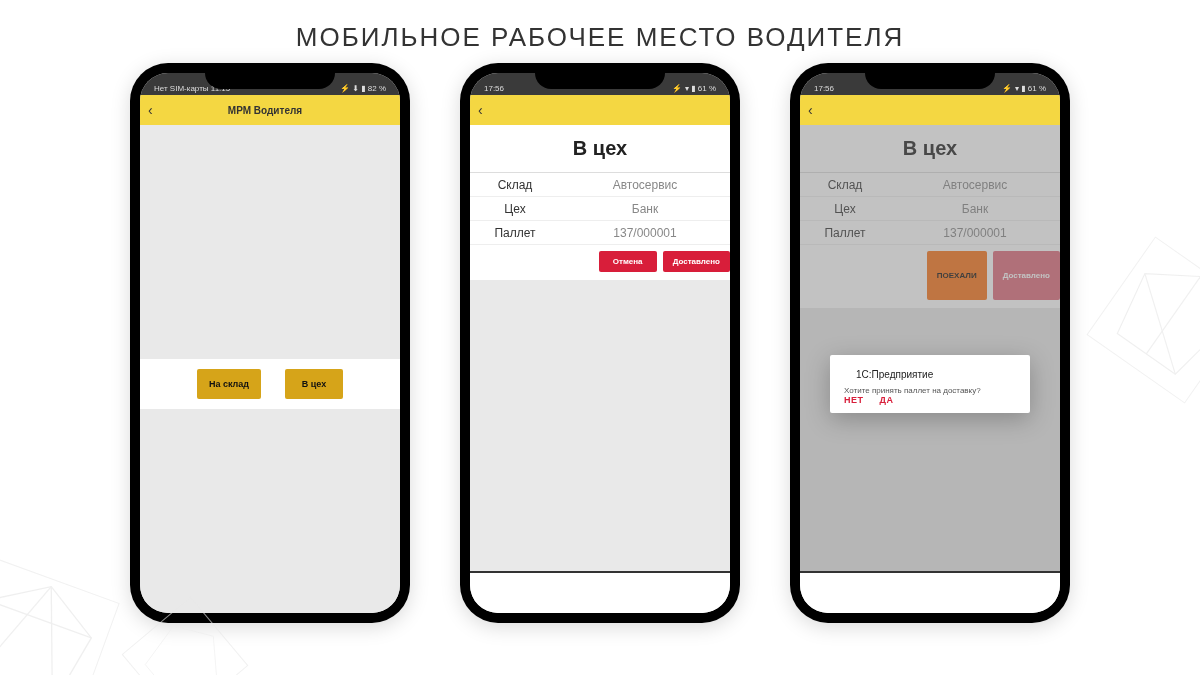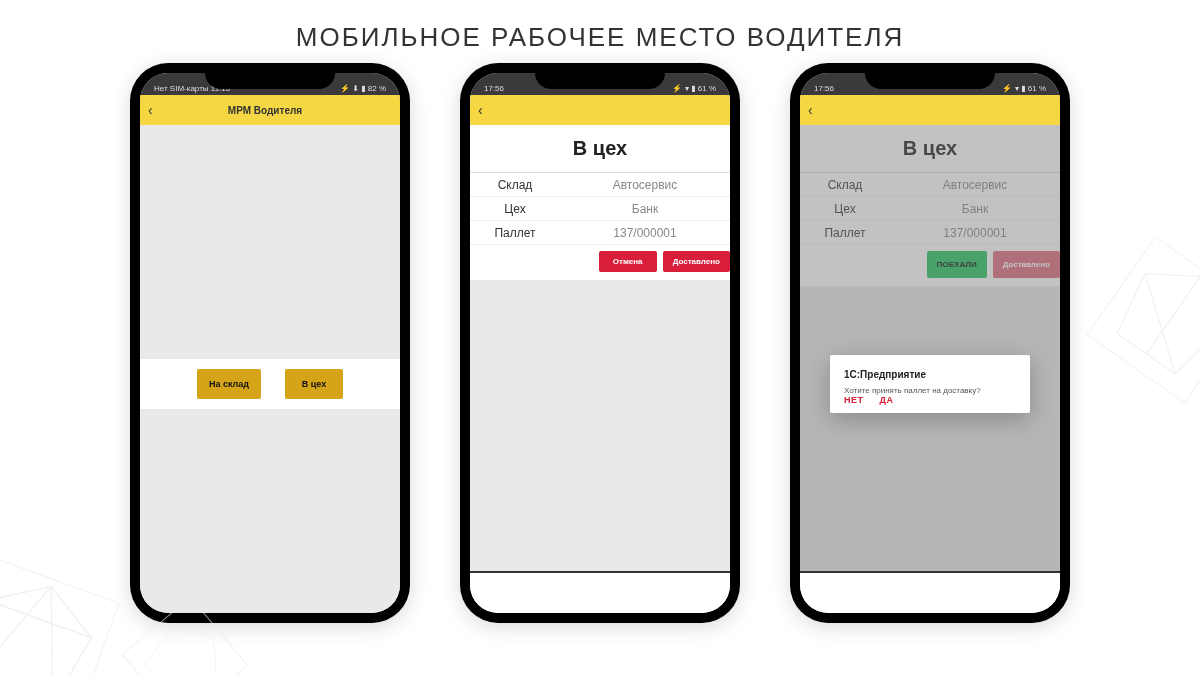--- a/index.html
+++ b/index.html
@@ -149,26 +149,26 @@
     color: #fff;
     font-size: 8px;
     font-weight: 600;
     border: none;
     padding: 6px 10px;
     border-radius: 2px;
     min-width: 58px;
   }
   .red-btn.faded { background: #de6a7a; }
   .gold-btn2 {
-    background: #22c55e;
+    background: #f97316;
     color: #111;
     font-size: 8px;
     font-weight: 700;
     border: none;
-    padding: 9px 10px;
+    padding: 20px 10px;
     border-radius: 2px;
     min-width: 58px;
   }
   .bottombar {
     height: 42px;
     background: #fff;
     border-top: 2px solid #333;
   }
   .overlay {
     position: absolute;
@@ -181,21 +181,21 @@
     left: 50%;
     top: 58%;
     transform: translate(-50%, -50%);
     width: 200px;
     background: #fff;
     border-radius: 2px;
     padding: 14px 14px 8px;
     z-index: 6;
     box-shadow: 0 6px 24px rgba(0,0,0,0.25);
   }
-  .dialog .dlg-title { font-size: 10px; font-weight: 700; color:#222; margin-bottom: 6px; }
+  .dialog .dlg-title { font-size: 10px; font-weight: 400; color:#222; margin-bottom: 6px; margin-left: 12px; }
   .dialog .dlg-text { font-size: 8px; color: #555; }
   .dialog .dlg-actions { display: flex; gap: 16px; }
   .dialog .dlg-btn { background:none; border:none; color:#d81e3a; font-size:9px; font-weight:700; letter-spacing:0.5px; }
 
   
   .poly {
     position: absolute;
     border: 1px solid #e8e8e8;
     opacity: 0.6;
   }

